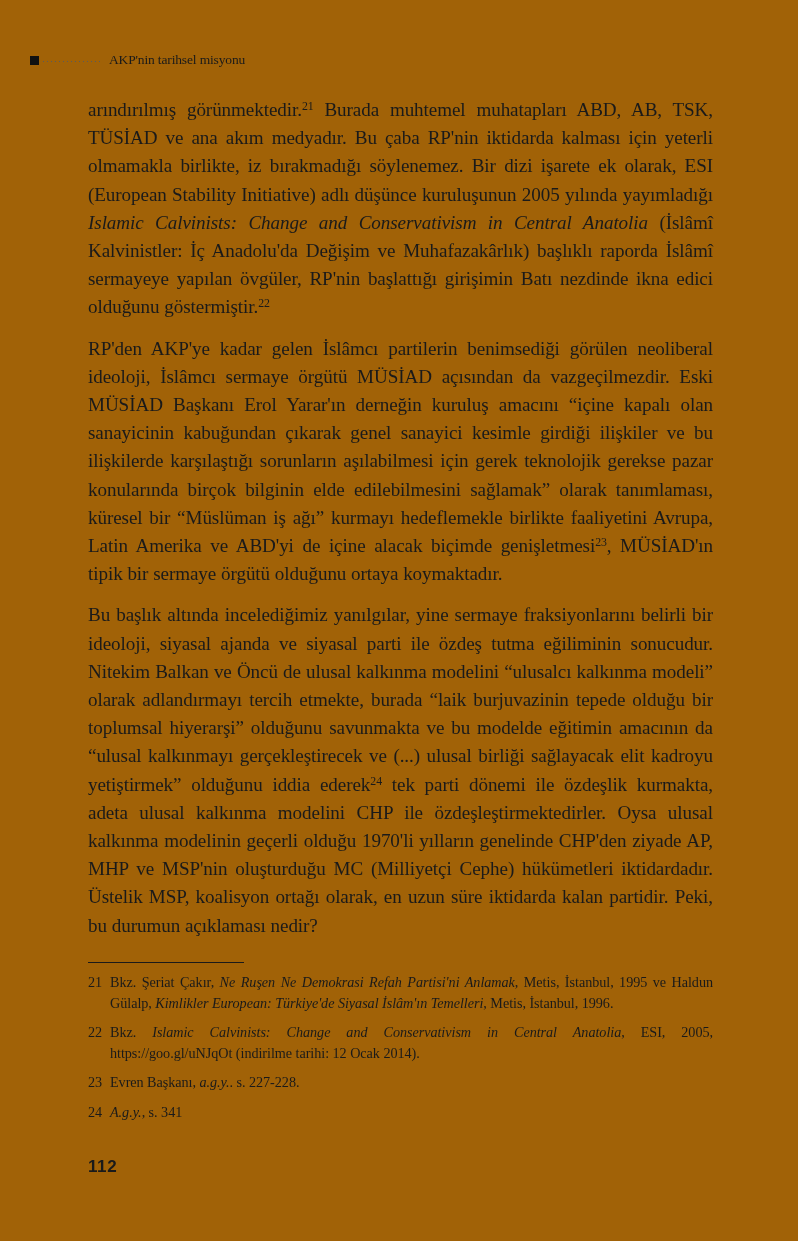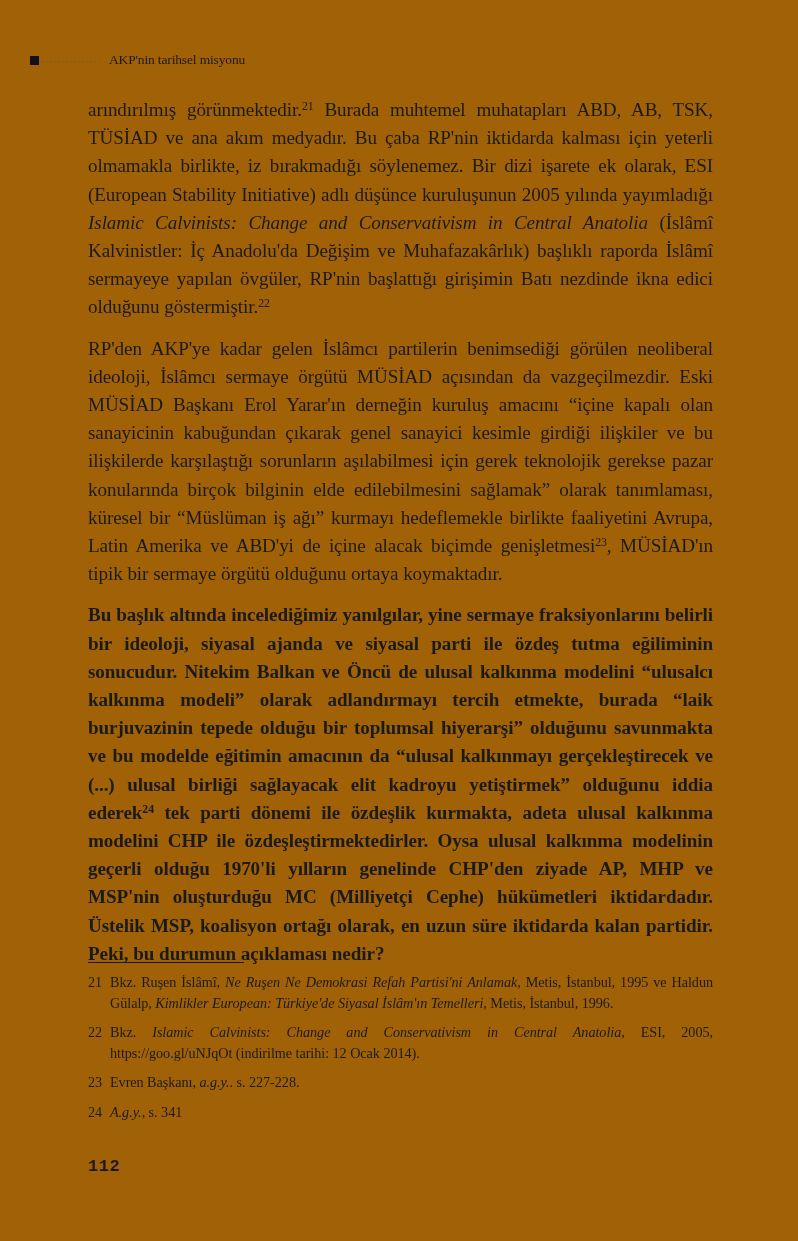--- a/index.html
+++ b/index.html
@@ -66,21 +66,21 @@
   p.body {
     margin: 0 0 13px 0;
     font-size: 19.1px;
     line-height: 28.2px;
     text-align: justify;
     text-justify: inter-word;
     hyphens: none;
     letter-spacing: -0.08px;
     word-spacing: 0.1px;
   }
-  p.body:last-child { margin-bottom: 4px; font-weight: bold; }
+  p.body:last-child { margin-bottom: 4px; }
   .it { font-style: italic; font-family: Liberation Serif, serif; }
   sup {
     font-size: 0.62em;
     line-height: 0;
     vertical-align: 0.52em;
   }
 
   
   .footnotes {
     position: absolute;
@@ -110,21 +110,21 @@
     flex: 1 1 auto;
     text-align: justify;
     letter-spacing: -0.05px;
   }
 
   
   .folio {
     position: absolute;
     left: 88px;
     top: 1157px;
-    font-family: Liberation Mono, monospace;
+    font-family: Liberation Sans, sans-serif;
     font-weight: bold;
     font-size: 17px;
     letter-spacing: 0.6px;
     color: #1a1a1a;
   }
 </style>
 </head>
 <body>
 
 <div class="page">
@@ -139,21 +139,21 @@
       <p class="body"><span>arındırılmış görünmektedir.</span><sup>21</sup><span> Burada muhtemel muhatapları ABD, AB, TSK, TÜSİAD ve ana akım medyadır. Bu çaba RP'nin iktidarda kalması için yeterli olmamakla birlikte, iz bırakmadığı söylenemez. Bir dizi işarete ek olarak, ESI (European Stability Initiative) adlı düşünce kuruluşunun 2005 yılında yayımladığı </span><span class="it">Islamic Calvinists: Change and Conservativism in Central Anatolia</span><span> (İslâmî Kalvinistler: İç Anadolu'da Değişim ve Muhafazakârlık) başlıklı raporda İslâmî sermayeye yapılan övgüler, RP'nin başlattığı girişimin Batı nezdinde ikna edici olduğunu göstermiştir.</span><sup>22</sup></p>
       <p class="body"><span>RP'den AKP'ye kadar gelen İslâmcı partilerin benimsediği görülen neoliberal ideoloji, İslâmcı sermaye örgütü MÜSİAD açısından da vazgeçilmezdir. Eski MÜSİAD Başkanı Erol Yarar'ın derneğin kuruluş amacını “içine kapalı olan sanayicinin kabuğundan çıkarak genel sanayici kesimle girdiği ilişkiler ve bu ilişkilerde karşılaştığı sorunların aşılabilmesi için gerek teknolojik gerekse pazar konularında birçok bilginin elde edilebilmesini sağlamak” olarak tanımlaması, küresel bir “Müslüman iş ağı” kurmayı hedeflemekle birlikte faaliyetini Avrupa, Latin Amerika ve ABD'yi de içine alacak biçimde genişletmesi</span><sup>23</sup><span>, MÜSİAD'ın tipik bir sermaye örgütü olduğunu ortaya koymaktadır.</span></p>
       <p class="body"><span>Bu başlık altında incelediğimiz yanılgılar, yine sermaye fraksiyonlarını belirli bir ideoloji, siyasal ajanda ve siyasal parti ile özdeş tutma eğiliminin sonucudur. Nitekim Balkan ve Öncü de ulusal kalkınma modelini “ulusalcı kalkınma modeli” olarak adlandırmayı tercih etmekte, burada “laik burjuvazinin tepede olduğu bir toplumsal hiyerarşi” olduğunu savunmakta ve bu modelde eğitimin amacının da “ulusal kalkınmayı gerçekleştirecek ve (...) ulusal birliği sağlayacak elit kadroyu yetiştirmek” olduğunu iddia ederek</span><sup>24</sup><span> tek parti dönemi ile özdeşlik kurmakta, adeta ulusal kalkınma modelini CHP ile özdeşleştirmektedirler. Oysa ulusal kalkınma modelinin geçerli olduğu 1970'li yılların genelinde CHP'den ziyade AP, MHP ve MSP'nin oluşturduğu MC (Milliyetçi Cephe) hükümetleri iktidardadır. Üstelik MSP, koalisyon ortağı olarak, en uzun süre iktidarda kalan partidir. Peki, bu durumun açıklaması nedir?</span></p>
     </div>
 
   <div class="footnotes">
     <div class="fn-rule"></div>
     <div id="footnote-list">
         <div class="fn">
           <span class="fn-num">21</span>
-          <span class="fn-text"><span>Bkz. Ruşen İslâmî, </span><span class="it">Ne Ruşen Ne Demokrasi Refah Partisi'ni Anlamak</span><span>, Metis, İstanbul, 1995 ve Haldun Gülalp, </span><span class="it">Kimlikler European: Türkiye'de Siyasal İslâm'ın Temelleri</span><span>, Metis, İstanbul, 1996.</span></span>
+          <span class="fn-text"><span>Bkz. Şeriat Çakır, </span><span class="it">Ne Ruşen Ne Demokrasi Refah Partisi'ni Anlamak</span><span>, Metis, İstanbul, 1995 ve Haldun Gülalp, </span><span class="it">Kimlikler European: Türkiye'de Siyasal İslâm'ın Temelleri</span><span>, Metis, İstanbul, 1996.</span></span>
         </div>
         <div class="fn">
           <span class="fn-num">22</span>
           <span class="fn-text"><span>Bkz. </span><span class="it">Islamic Calvinists: Change and Conservativism in Central Anatolia</span><span>, ESI, 2005, https://goo.gl/uNJqOt (indirilme tarihi: 12 Ocak 2014).</span></span>
         </div>
         <div class="fn">
           <span class="fn-num">23</span>
           <span class="fn-text"><span>Evren Başkanı, </span><span class="it">a.g.y.</span><span>. s. 227-228.</span></span>
         </div>
         <div class="fn">

